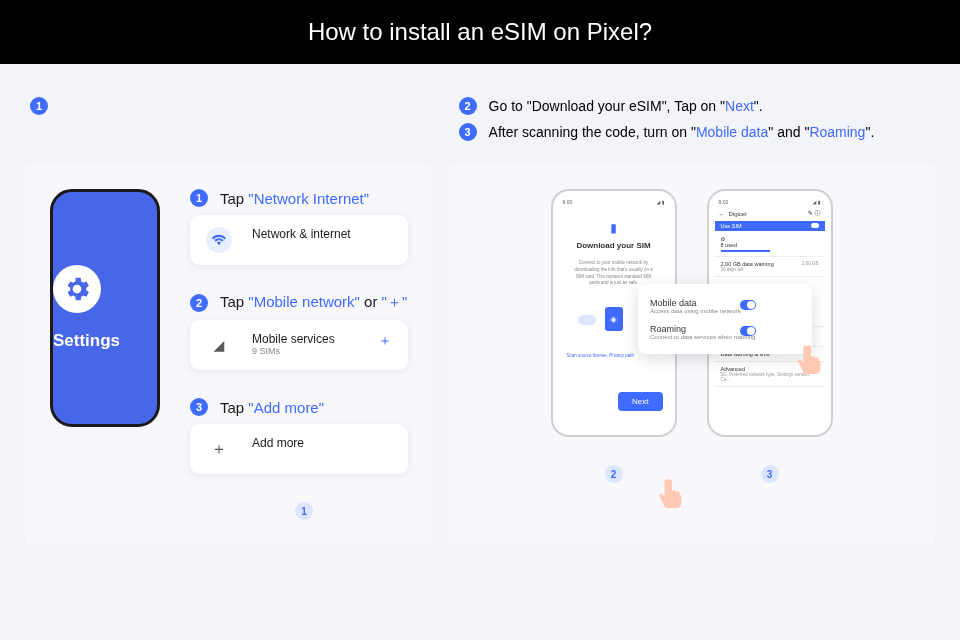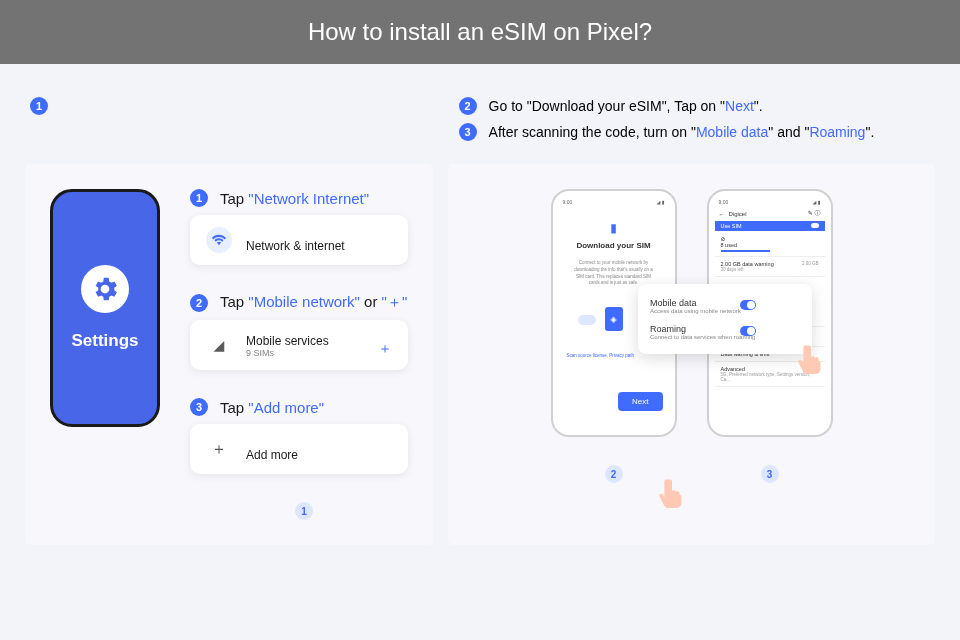--- a/index.html
+++ b/index.html
@@ -1,40 +1,40 @@
 <!DOCTYPE html>
 <html><head>
 <meta charset="utf-8">
 <style>
 *{margin:0;padding:0;box-sizing:border-box;font-family:Arial,sans-serif}
 body{width:960px;height:640px;background:#f3f3fa;overflow:hidden}
-.header{background:#737373;color:#fff;text-align:center;padding:18px 0;font-size:24px;font-weight:500}
+.header{background:#000000;color:#fff;text-align:center;padding:18px 0;font-size:24px;font-weight:500}
 .instructions{display:flex;padding:25px 30px 0}
 .instr-col{flex:1}
 .instr-col.right{flex:1.1}
 .instr{display:flex;align-items:center;margin:8px 0;font-size:14px}
 .num{width:18px;height:18px;border-radius:50%;background:#3f6bff;color:#fff;display:inline-flex;align-items:center;justify-content:center;font-size:11px;font-weight:bold;margin-right:12px;flex-shrink:0}
 .hl{color:#3f6bff}
 .panels{display:flex;padding:15px 25px 25px;gap:15px}
 .panel{background:#f8f8fc;border-radius:6px;padding:25px}
 .panel.left{width:408px;display:flex;gap:30px}
 .panel.right{flex:1;display:flex;gap:30px;justify-content:center;position:relative}
 
 
-.phone-mock{width:110px;height:238px;border:3px solid #1a1a1a;border-radius:22px;background:#4866e8;display:flex;flex-direction:column;align-items:center;justify-content:center;color:#fff}
+.phone-mock{width:110px;height:238px;border:3px solid #1a1a1a;border-radius:22px;background:#4866e8;display:flex;flex-direction:column;align-items:flex-start;justify-content:center;color:#fff}
 .gear{width:48px;height:48px;background:#fff;border-radius:50%;display:flex;align-items:center;justify-content:center;margin-bottom:18px}
 .gear svg{fill:#4866e8}
 .phone-mock .label{font-size:17px;font-weight:600}
 
 
 .steps-left{flex:1;position:relative}
 .step{margin-bottom:28px;position:relative}
 .step-title{display:flex;align-items:center;font-size:15px;margin-bottom:8px}
 .step-title .txt{color:#1a1a1a}
-.card{background:#fff;border-radius:10px;box-shadow:0 2px 8px rgba(0,0,0,.08);padding:12px 16px;display:flex;align-items:flex-end;gap:14px;font-size:12px}
+.card{background:#fff;border-radius:10px;box-shadow:0 2px 8px rgba(0,0,0,.08);padding:12px 16px;display:flex;align-items:flex-start;gap:20px;font-size:12px}
 .card .icon{width:26px;height:26px;border-radius:50%;background:#e8f0ff;display:flex;align-items:center;justify-content:center;color:#3f6bff;flex-shrink:0}
 .card .icon.tri{background:none;font-size:14px;color:#5a5a5a}
 .card .icon.plus{background:none;font-size:16px;color:#5a5a5a}
 .card .t1{font-size:12px;color:#1a1a1a}
 .card .t2{font-size:9px;color:#888}
 .card .plus-right{margin-left:auto;color:#3f6bff;font-size:14px}
 
 
 .mini-phone{width:126px;height:248px;border:2px solid #d0d0d0;border-radius:18px;background:#fff;position:relative;padding:6px;font-size:6px}
 .mini-phone .statusbar{display:flex;justify-content:space-between;padding:2px 4px;font-size:5px;color:#666}

